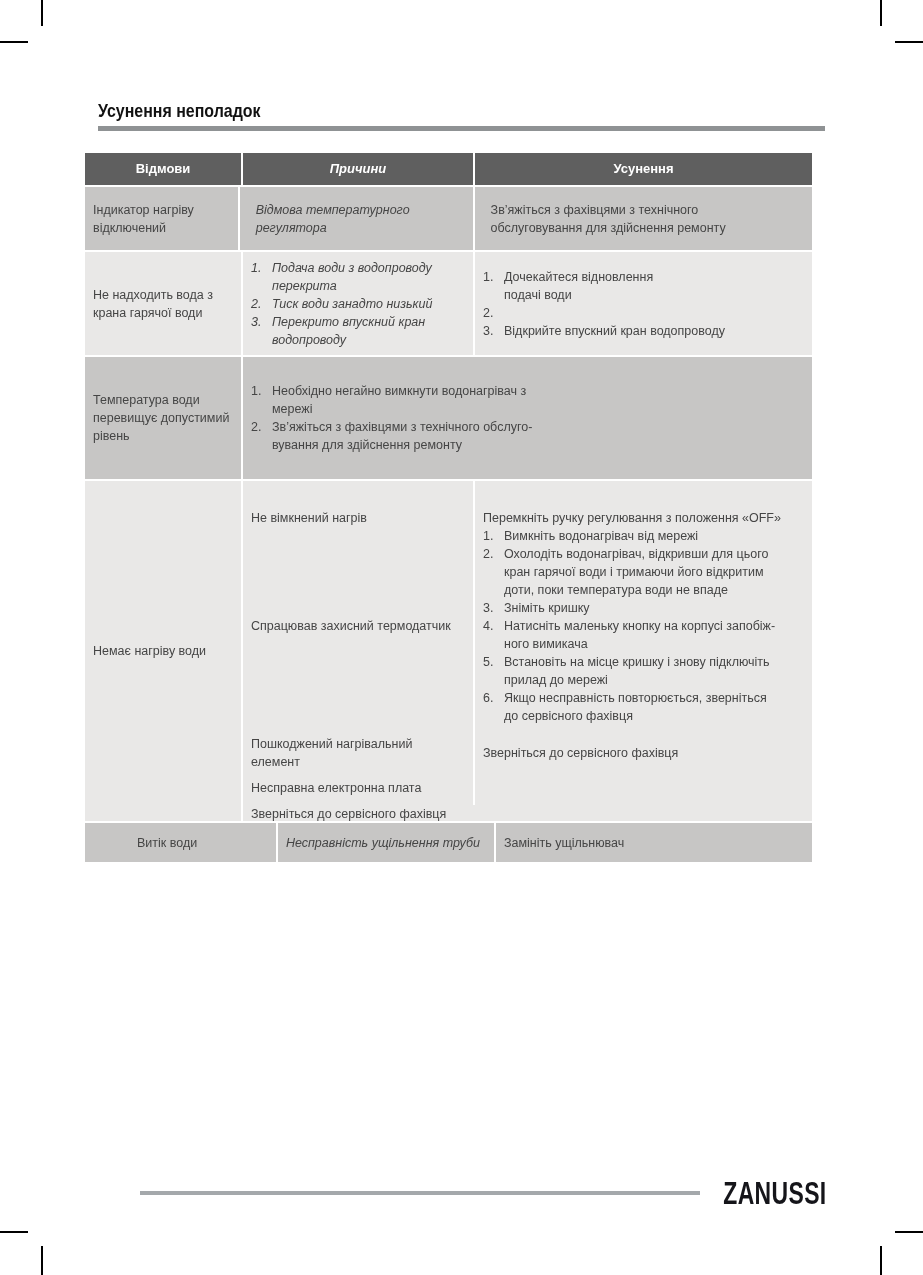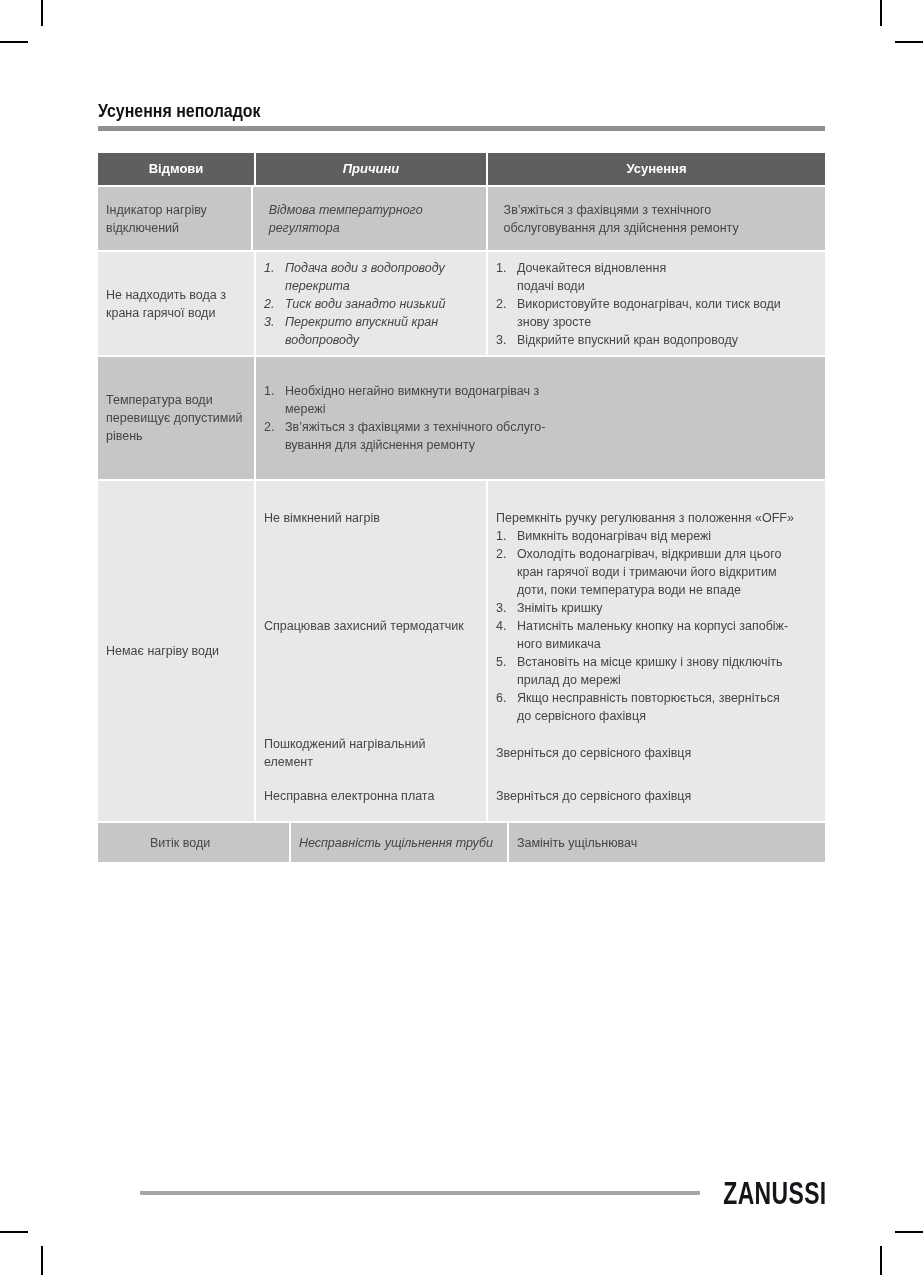--- a/index.html
+++ b/index.html
@@ -22,21 +22,21 @@
   
   .title {
     position:absolute; left:98px; top:100px;
     font-size:19px; font-weight:bold; color:#121212;
     transform:scaleX(0.84); transform-origin:0 0; white-space:nowrap;
     letter-spacing:0px;
   }
   .title-rule { position:absolute; left:98px; top:126px; width:727px; height:5px; background:#8f9294; }
 
   
-  .table { position:absolute; left:98px; top:153px; width:727px; font-size:12.5px; color:#454545; line-height:18px; }
+  .table { position:absolute; left:85px; top:153px; width:727px; font-size:12.5px; color:#454545; line-height:18px; }
   .thead { display:flex; height:32px; }
   .th {
     background:#5f5f5f; color:#ffffff; font-weight:bold; font-size:13px;
     display:flex; align-items:center; justify-content:center;
   }
   .w1 { width:158px; } .w2 { width:232px;font-style:italic; } .w3 { width:337px; }
   .sep { border-right:2px solid #ffffff; }
   .tr { display:flex; margin-top:2px; }
   .bg-m { background:#c7c6c5; }
   .bg-l { background:#e9e8e7; }
@@ -54,21 +54,21 @@
   .c23 { display:flex; flex-direction:column; width:569px; }
   .pair { display:flex; }
   .p-cause { width:232px; padding:0 8px; }
   .p-remedy { width:331px; padding:0 8px; }
   .pA { height:45px; }
   .pA .p-cause, .pA .p-remedy { padding-top:28px; }
   .pB { height:200px; }
   .pB .p-cause, .pB .p-remedy { display:flex; align-items:center; }
   .pC { height:53px; }
   .pC .p-cause, .pC .p-remedy { display:flex; align-items:center; }
-  .pD { height:42px; }
+  .pD { height:42px;flex-direction:column; }
   .pD .p-cause, .pD .p-remedy { display:flex; align-items:center; padding-bottom:8px; }
 
   
   .footer-rule { position:absolute; left:140px; top:1191px; width:560px; height:4px; background:#a4a8ab; }
   .logo {
     position:absolute; top:1176px; right:96px;
     font-size:31px; font-weight:bold; color:#15151a;
     transform:scaleX(0.74); transform-origin:100% 0;
     letter-spacing:0.5px; white-space:nowrap;
   }
@@ -138,22 +138,20 @@
       </div>
       <div class="cell w3">
         <div class="list">
           <div class="li">
               <span class="num">1.</span>
               <span class="txt">Дочекайтеся відновлення
 подачі води</span>
             </div>
           <div class="li">
               <span class="num">2.</span>
-              <span class="txt">Використовуйте водонагрівач, коли тиск води
-знову зросте</span>
             </div>
           <div class="li">
               <span class="num">3.</span>
               <span class="txt">Відкрийте впускний кран водопроводу</span>
             </div>
         </div>
       </div>
     </div>
 
     <div class="tr r3 bg-m">

